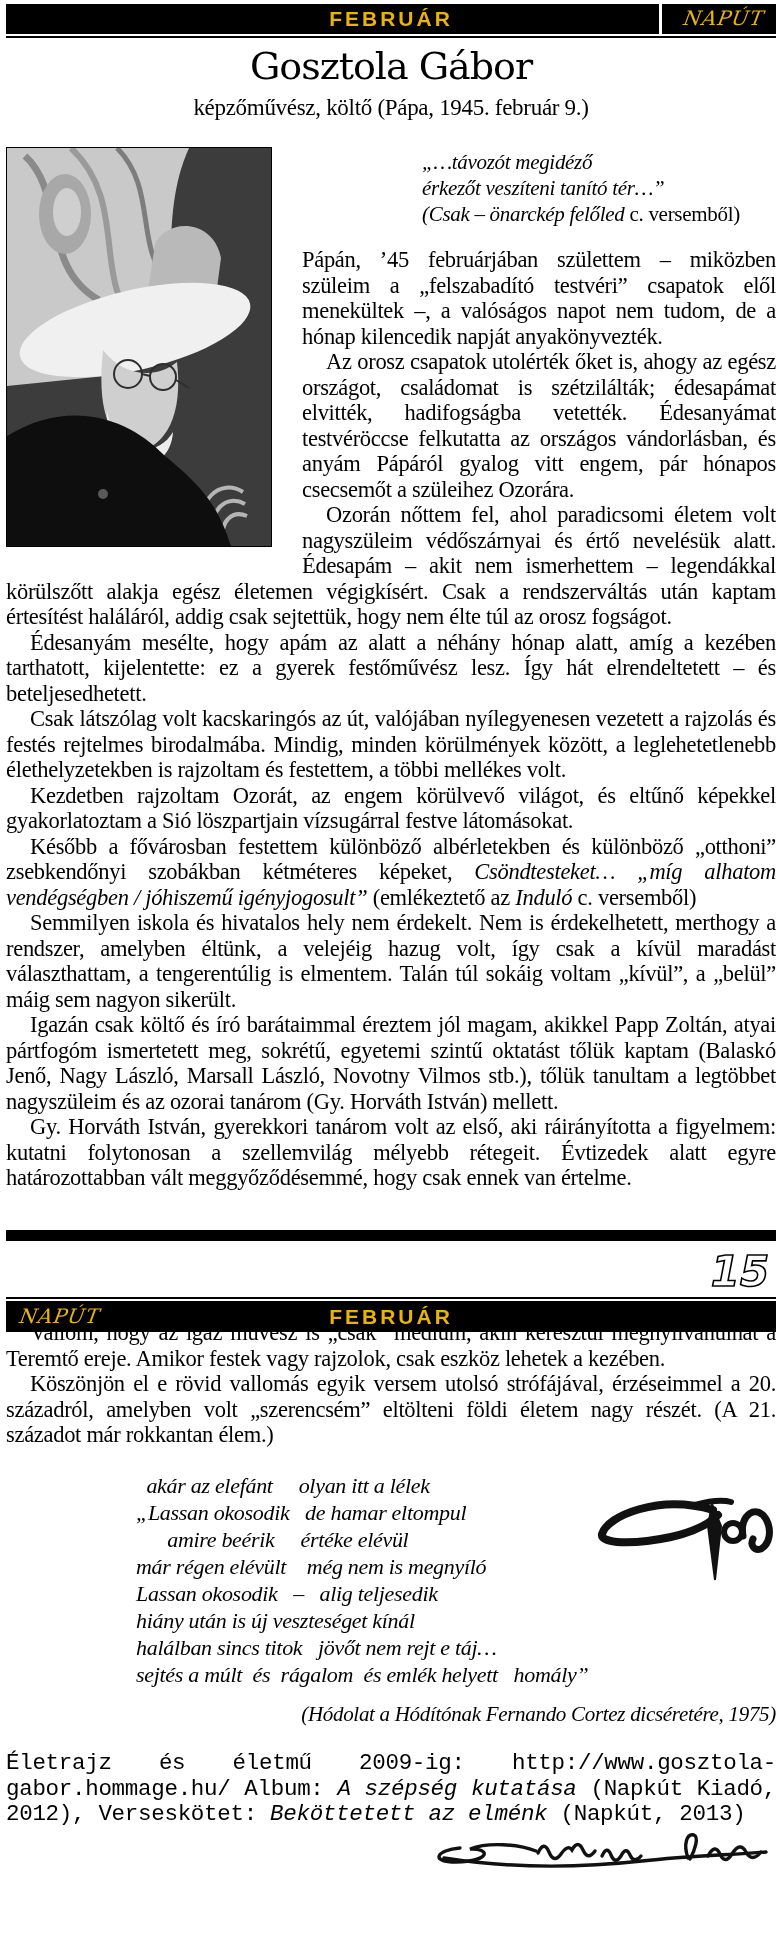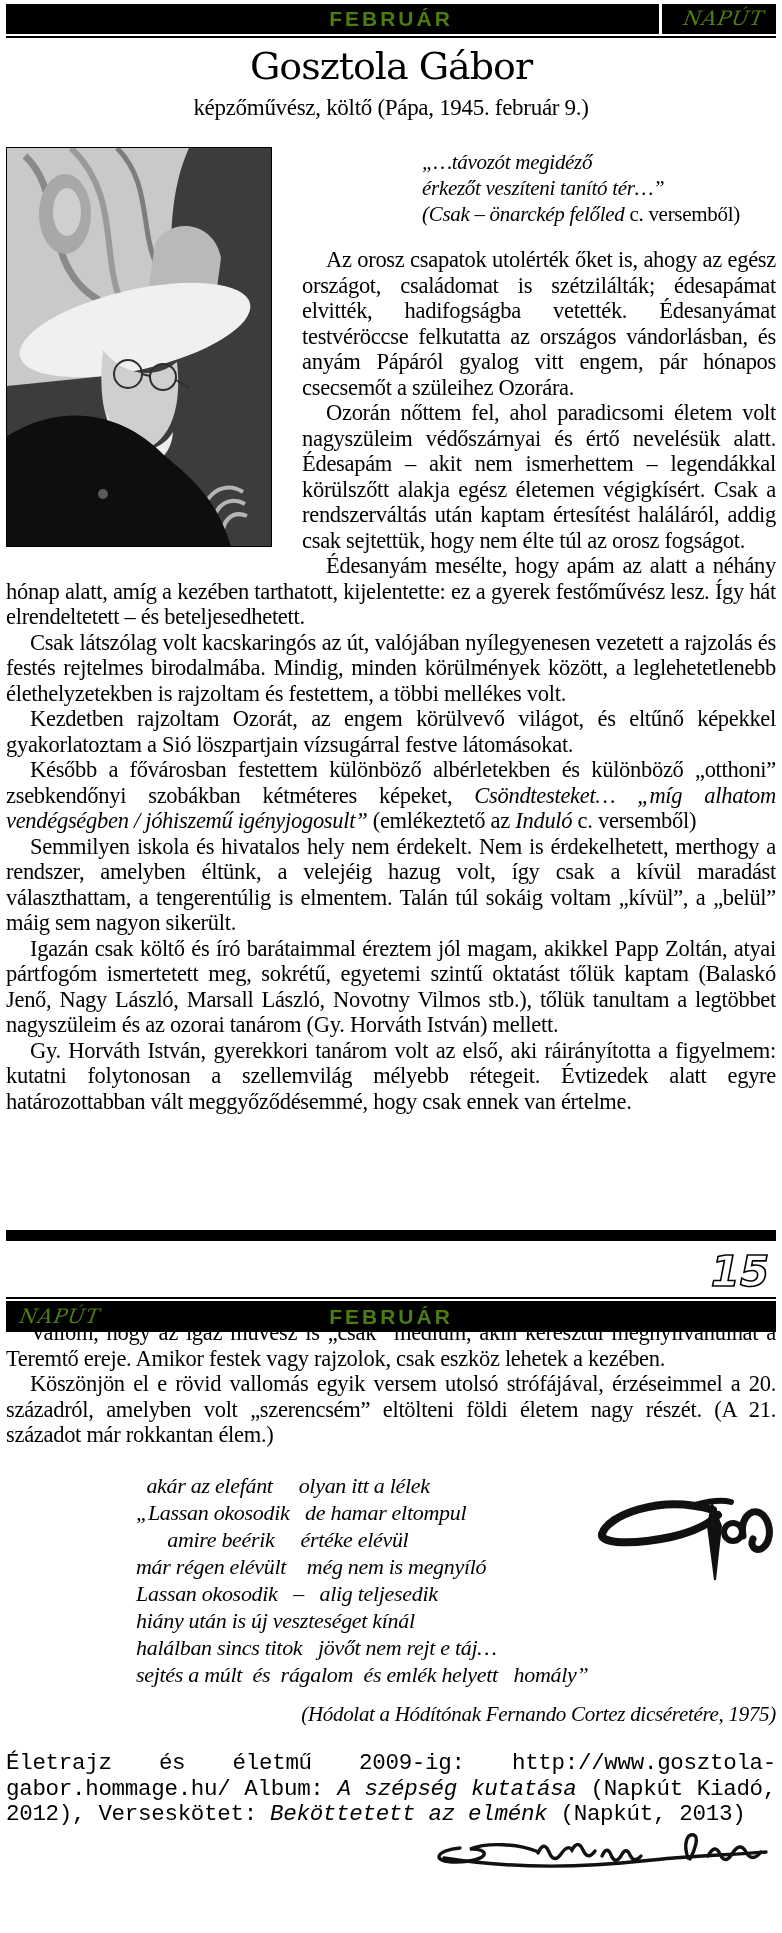--- a/index.html
+++ b/index.html
@@ -4,21 +4,21 @@
 <style>
   html,body { margin:0; padding:0; background:#e8e8e8; }
   .page {
     position:relative; width:782px; height:1933px; margin:0 auto;
     background:#ffffff; color:#000;
     font-family:"Liberation Serif", serif;
     overflow:hidden;
   }
   
   .bar {
-    position:absolute; left:6px; right:6px; height:30px; background:#000; color:#4d7c0f;
+    position:absolute; left:6px; right:6px; height:30px; background:#000; color:#eab308;
   }
   .bar .month {
     position:absolute; left:0; right:0; top:3px; text-align:center;
     font-family:"Liberation Sans", sans-serif; font-weight:bold;
     font-size:21px; letter-spacing:3px;
   }
   .brand {
     font-family:"DejaVu Serif", serif; font-style:italic; font-size:20px;
     letter-spacing:1px; transform:skewX(-10deg);
   }
@@ -125,20 +125,21 @@
         <circle cx="96" cy="346" r="5" fill="#5a5a5a"></circle>
       </svg>
     </div>
 
     <div class="epigraph">
       <div>„…távozót megidéző</div>
       <div>érkezőt veszíteni tanító tér…”</div>
       <div><span>(Csak – önarckép felőled</span><span class="roman"> c. versemből)</span></div>
     </div>
 
+    <p class="para noindent">Pápán, ’45 februárjában születtem – miközben szüleim a „felszabadító testvéri” csapatok elől menekültek –, a valóságos napot nem tudom, de a hónap kilencedik napját anyakönyvezték.</p>
     <p class="para">Az orosz csapatok utolérték őket is, ahogy az egész országot, családomat is szétzilálták; édesapámat elvitték, hadifogságba vetették. Édesanyámat testvéröccse felkutatta az országos vándorlásban, és anyám Pápáról gyalog vitt engem, pár hónapos csecsemőt a szüleihez Ozorára.</p>
     <p class="para">Ozorán nőttem fel, ahol paradicsomi életem volt nagyszüleim védőszárnyai és értő nevelésük alatt. Édesapám – akit nem ismerhettem – legendákkal körülszőtt alakja egész életemen végigkísért. Csak a rendszerváltás után kaptam értesítést haláláról, addig csak sejtettük, hogy nem élte túl az orosz fogságot.</p>
     <p class="para">Édesanyám mesélte, hogy apám az alatt a néhány hónap alatt, amíg a kezében tarthatott, kijelentette: ez a gyerek festőművész lesz. Így hát elrendeltetett – és beteljesedhetett.</p>
     <p class="para">Csak látszólag volt kacskaringós az út, valójában nyílegyenesen vezetett a rajzolás és festés rejtelmes birodalmába. Mindig, minden körülmények között, a leglehetetlenebb élethelyzetekben is rajzoltam és festettem, a többi mellékes volt.</p>
     <p class="para">Kezdetben rajzoltam Ozorát, az engem körülvevő világot, és eltűnő képekkel gyakorlatoztam a Sió löszpartjain vízsugárral festve látomásokat.</p>
     <p class="para"><span>Később a fővárosban festettem különböző albérletekben és különböző „otthoni” zsebkendőnyi szobákban kétméteres képeket, </span><i>Csöndtesteket… „míg alhatom vendégségben / jóhiszemű igényjogosult”</i><span> (emlékeztető az </span><i>Induló</i><span> c. versemből)</span></p>
     <p class="para">Semmilyen iskola és hivatalos hely nem érdekelt. Nem is érdekelhetett, merthogy a rendszer, amelyben éltünk, a velejéig hazug volt, így csak a kívül maradást választhattam, a tengerentúlig is elmentem. Talán túl sokáig voltam „kívül”, a „belül” máig sem nagyon sikerült.</p>
     <p class="para">Igazán csak költő és író barátaimmal éreztem jól magam, akikkel Papp Zoltán, atyai pártfogóm ismertetett meg, sokrétű, egyetemi szintű oktatást tőlük kaptam (Balaskó Jenő, Nagy László, Marsall László, Novotny Vilmos stb.), tőlük tanultam a legtöbbet nagyszüleim és az ozorai tanárom (Gy. Horváth István) mellett.</p>
     <p class="para">Gy. Horváth István, gyerekkori tanárom volt az első, aki ráirányította a figyelmem: kutatni folytonosan a szellemvilág mélyebb rétegeit. Évtizedek alatt egyre határozottabban vált meggyőződésemmé, hogy csak ennek van értelme.</p>
   </div>

